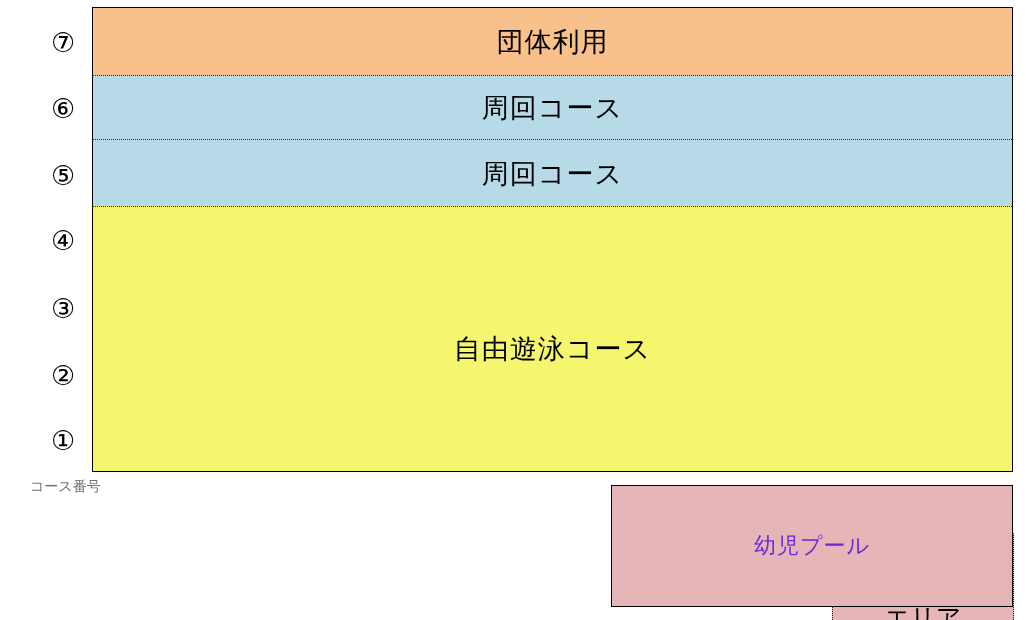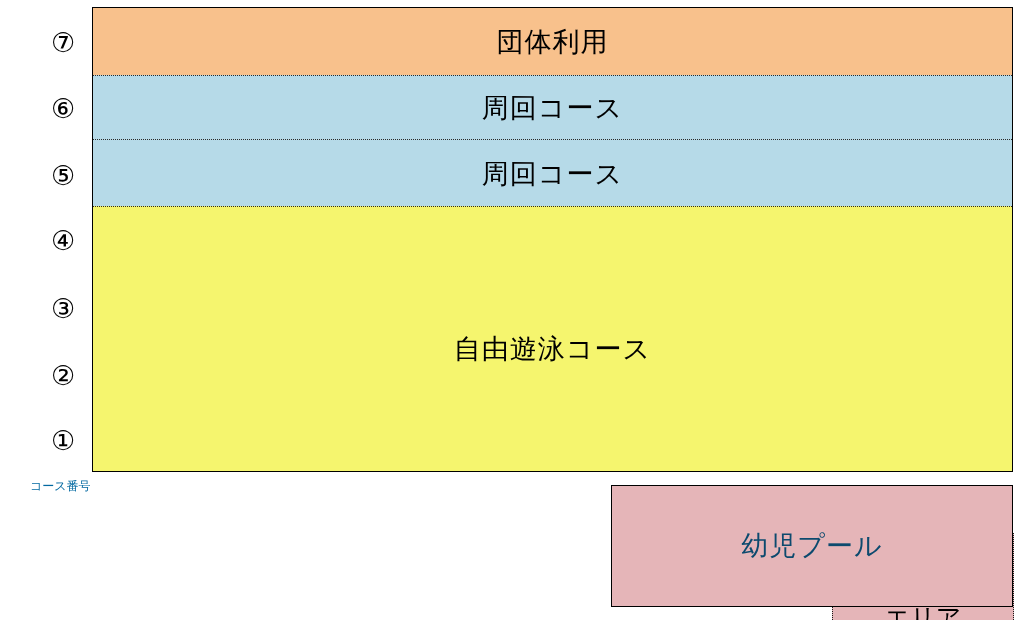--- a/index.html
+++ b/index.html
@@ -108,22 +108,22 @@
     width: 402px;
     height: 122px;
     background: #E5B5B8;
     border: 1px solid #000000;
     box-sizing: border-box;
     display: flex;
     align-items: center;
     justify-content: center;
   }
   .infant-pool .pool-label {
-    font-size: 27px;
-    color: #0c4a6e;
+    font-size: 22px;
+    color: #6d28d9;
     letter-spacing: 1px;
     white-space: nowrap;
     user-select: none;
   }
 
   
   .lane-number {
     position: absolute;
     left: 44px;
     width: 38px;
@@ -132,22 +132,22 @@
     color: #000000;
     line-height: 1;
     user-select: none;
   }
 
   
   .caption {
     position: absolute;
     left: 30px;
     top: 478px;
-    font-size: 12px;
-    color: #0369a1;
+    font-size: 14px;
+    color: #737373;
     white-space: nowrap;
     user-select: none;
   }
 </style>
 </head>
 <body>
 
 <div id="stage">
 
   <div>

